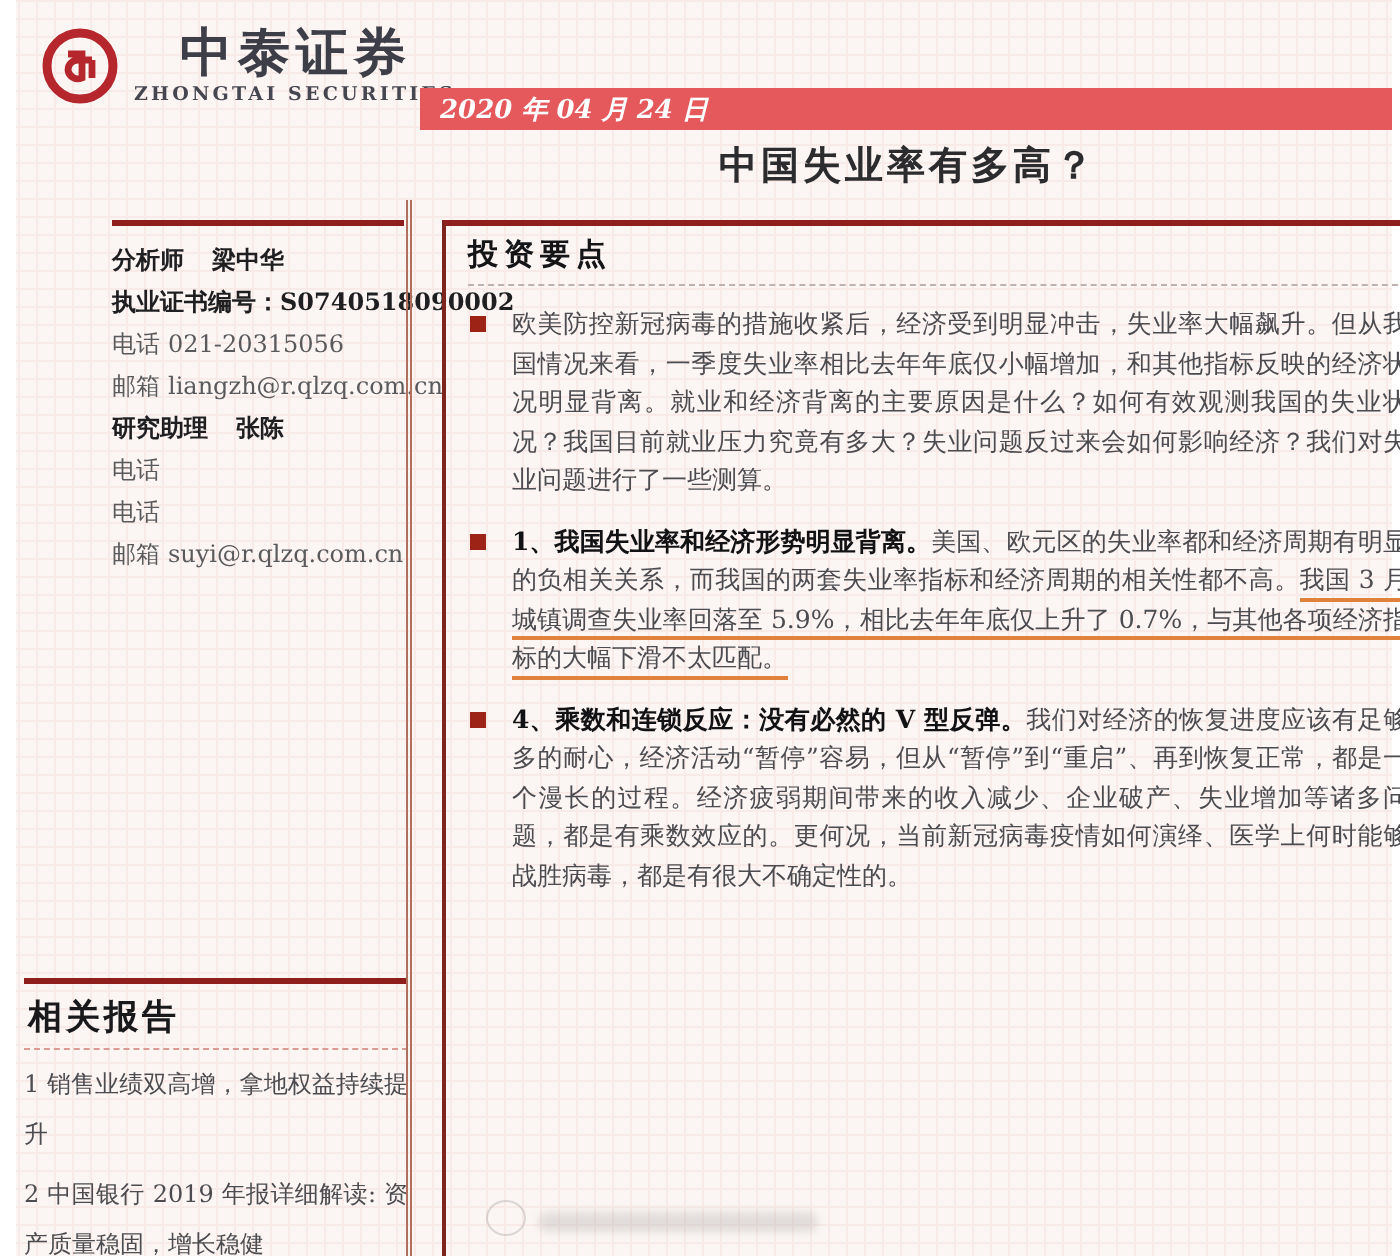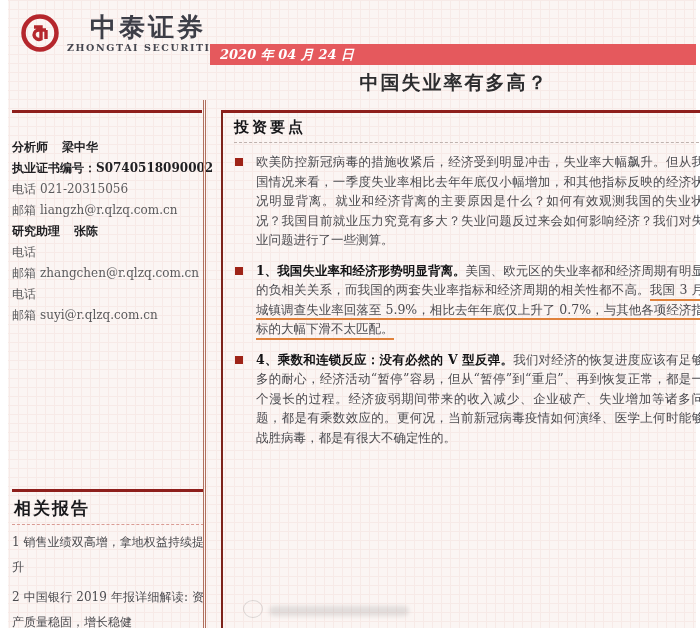--- a/index.html
+++ b/index.html
@@ -35,21 +35,21 @@
     display:flex; justify-content:space-between; align-items:center;
     padding:0 10px; font-size:13px; font-weight:bold; font-style:italic;
   }
   #page-title {
     position:absolute; left:211px; top:70px; width:486px;
     text-align:center; font-size:19px; font-weight:bold; color:#2c2c2e; letter-spacing:2px;
   }
 
   
   #sidebar { position:absolute; left:12px; top:110px; width:190px; }
-  #analyst-block { border-top:3px solid #8e1f1c; padding-top:24px; }
+  #analyst-block { border-top:3px solid #8e1f1c; padding-top:7px;margin-left:44px; }
   .srow { font-size:12px; line-height:21px; color:#5a5a5c; white-space:nowrap; }
   .srow.hd { font-weight:bold; color:#1f1f22; }
   .role-gap { display:inline-block; width:14px; }
   .lab { margin-right:4px; }
 
   #related-block { position:absolute; left:12px; top:450px; width:192px; }
   #related-head {
     border-top:3px solid #8e1f1c; padding:5px 0 4px 2px;
     font-size:17px; font-weight:bold; color:#19191c; letter-spacing:2px;
     border-bottom:1px dashed #d99b93;
@@ -129,23 +129,20 @@
       <div class="srow">
         <span class="lab">邮箱</span><span>liangzh@r.qlzq.com.cn</span>
       </div>
       <div class="srow hd">
         <span>研究助理</span><span class="role-gap"></span><span>张陈</span>
       </div>
       <div class="srow">
         <span class="lab">电话</span><span></span>
       </div>
       <div class="srow">
-        <span class="lab">邮箱</span><span>zhangchen@r.qlzq.com.cn</span>
-      </div>
-      <div class="srow">
         <span class="lab">电话</span><span></span>
       </div>
       <div class="srow">
         <span class="lab">邮箱</span><span>suyi@r.qlzq.com.cn</span>
       </div>
     </div>
   </div>
 
   <div id="related-block">
     <div id="related-head">相关报告</div>

